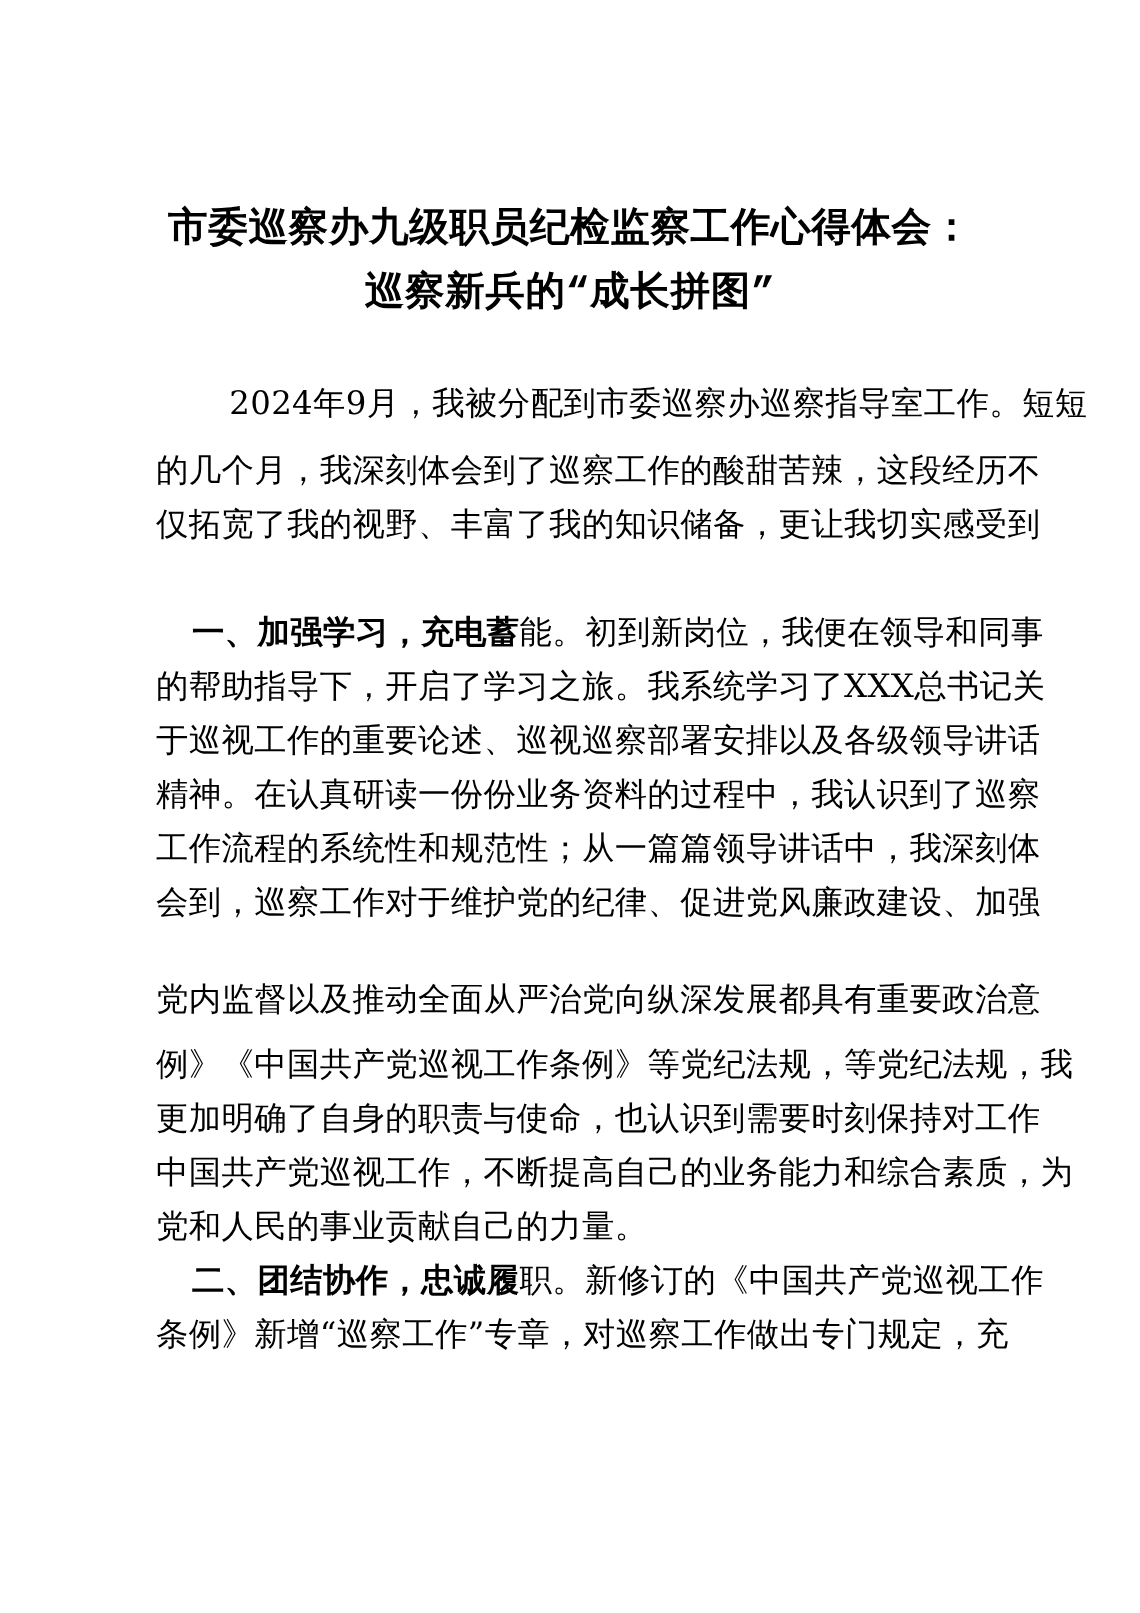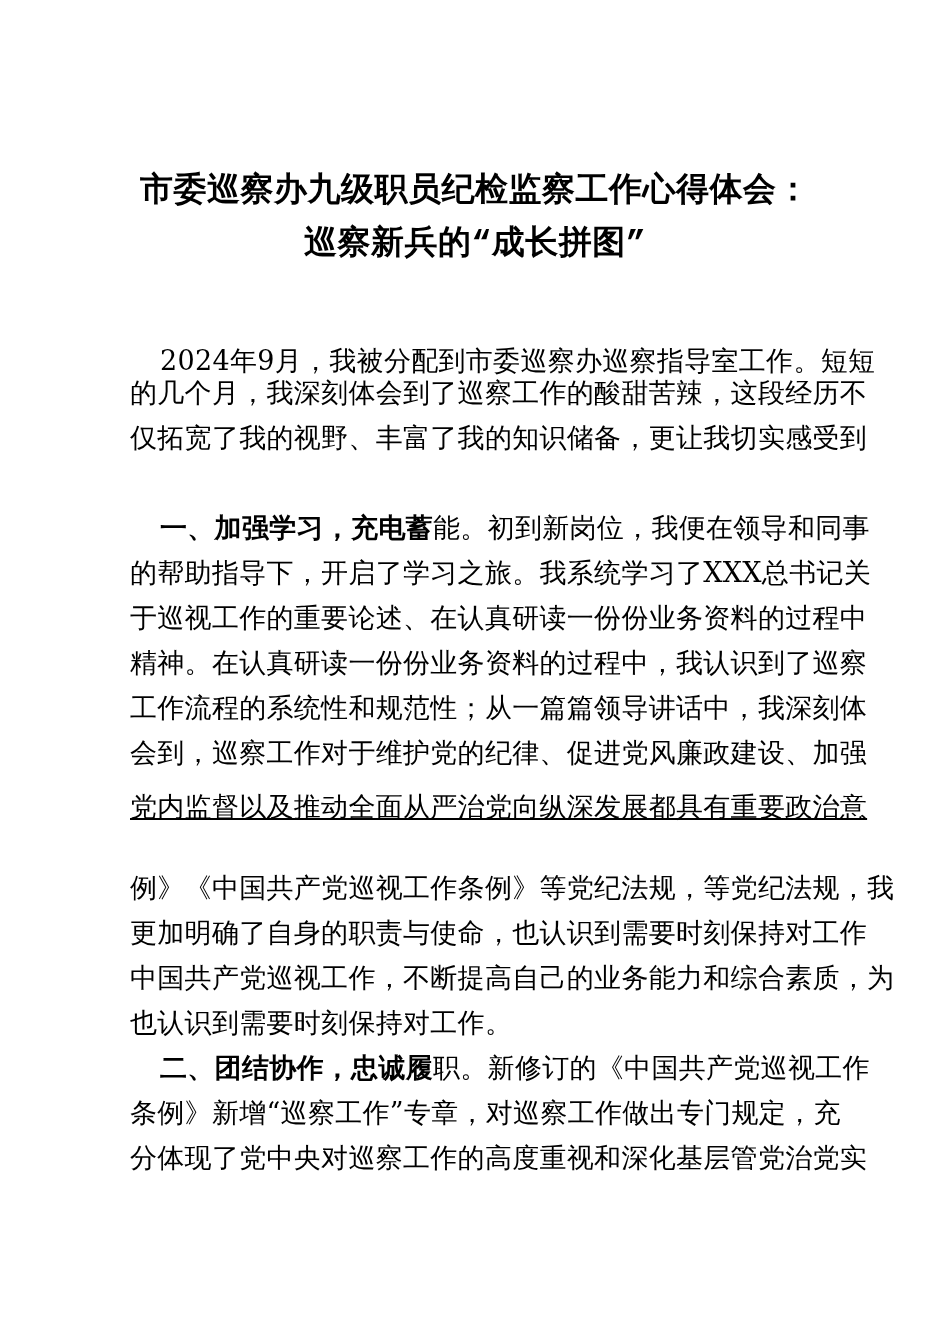--- a/index.html
+++ b/index.html
@@ -59,37 +59,36 @@
     }
   </style>
 </head>
 <body>
 
 <div class="page">
 
   <div class="title" style="top:170px;">市委巡察办九级职员纪检监察工作心得体会：</div>
   <div class="title" style="top:223px;">巡察新兵的“成长拼图”</div>
 
-  <div class="line indent" style="top:338px;">2024年9月，我被分配到市委巡察办巡察指导室工作。短短</div>
+  <div class="line indent" style="top:314px;margin-left:31px;">2024年9月，我被分配到市委巡察办巡察指导室工作。短短</div>
   <div class="line" style="top:370px;">的几个月，我深刻体会到了巡察工作的酸甜苦辣，这段经历不</div>
   <div class="line" style="top:415px;">仅拓宽了我的视野、丰富了我的知识储备，更让我切实感受到</div>
 
   <div class="line indent" style="top:505px;">
     <span class="heading">一、加强学习，充电蓄</span><span>能。初到新岗位，我便在领导和同事</span>
   </div>
   <div class="line" style="top:550px;">的帮助指导下，开启了学习之旅。我系统学习了XXX总书记关</div>
-  <div class="line" style="top:595px;">于巡视工作的重要论述、在认真研读一份份业务资料的过程中</div>
+  <div class="line" style="top:595px;">于巡视工作的重要论述、巡视巡察部署安排以及各级领导讲话</div>
   <div class="line" style="top:640px;">精神。在认真研读一份份业务资料的过程中，我认识到了巡察</div>
   <div class="line" style="top:685px;">工作流程的系统性和规范性；从一篇篇领导讲话中，我深刻体</div>
   <div class="line" style="top:730px;">会到，巡察工作对于维护党的纪律、促进党风廉政建设、加强</div>
-  <div class="line" style="top:784px;text-decoration:underline;">党内监督以及推动全面从严治党向纵深发展都具有重要政治意</div>
+  <div class="line" style="top:811px;">党内监督以及推动全面从严治党向纵深发展都具有重要政治意</div>
   <div class="line" style="top:865px;">例》《中国共产党巡视工作条例》等党纪法规，等党纪法规，我</div>
   <div class="line" style="top:910px;">更加明确了自身的职责与使命，也认识到需要时刻保持对工作</div>
   <div class="line" style="top:955px;">中国共产党巡视工作，不断提高自己的业务能力和综合素质，为</div>
-  <div class="line last" style="top:1000px;">也认识到需要时刻保持对工作。</div>
+  <div class="line last" style="top:1000px;">党和人民的事业贡献自己的力量。</div>
 
   <div class="line indent" style="top:1045px;">
     <span class="heading">二、团结协作，忠诚履</span><span>职。新修订的《中国共产党巡视工作</span>
   </div>
   <div class="line" style="top:1090px;">条例》新增“巡察工作”专章，对巡察工作做出专门规定，充</div>
-  <div class="line" style="top:1135px;">分体现了党中央对巡察工作的高度重视和深化基层管党治党实</div>
 
 </div>
 
 </body></html>

